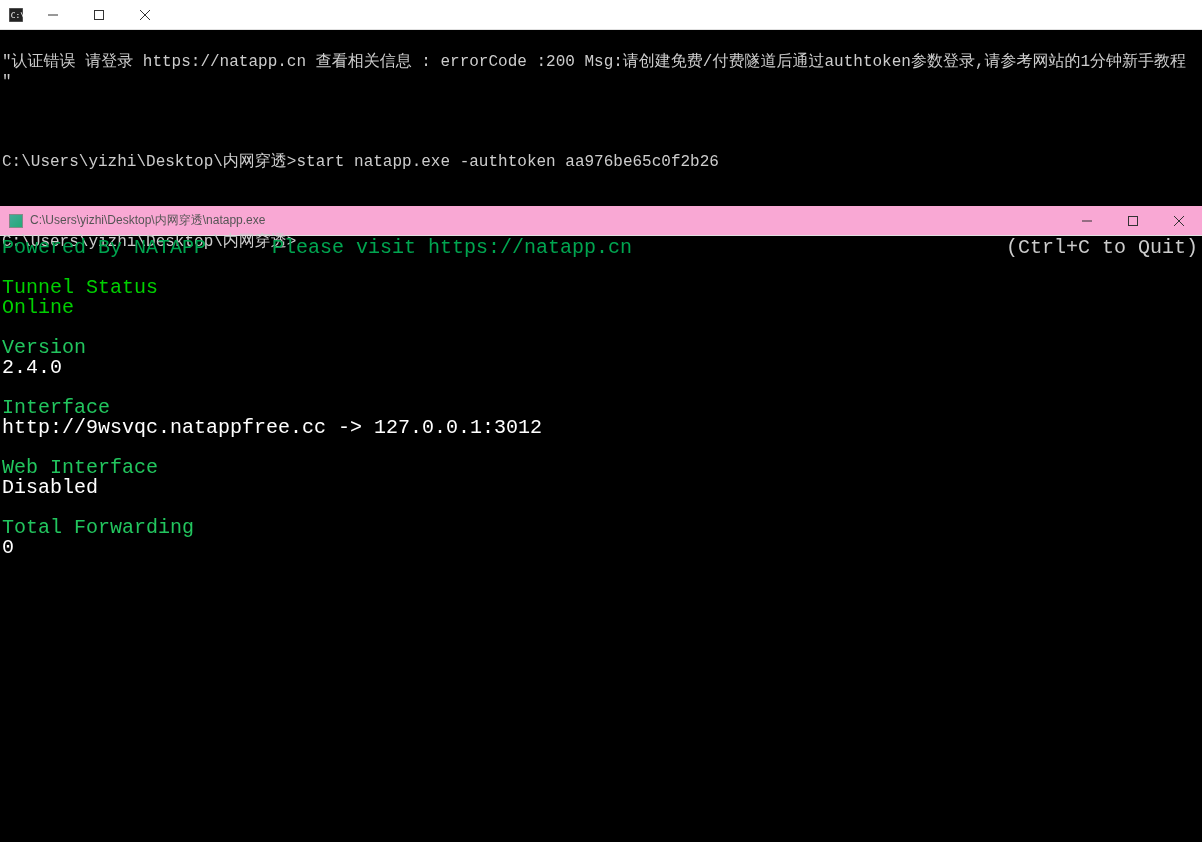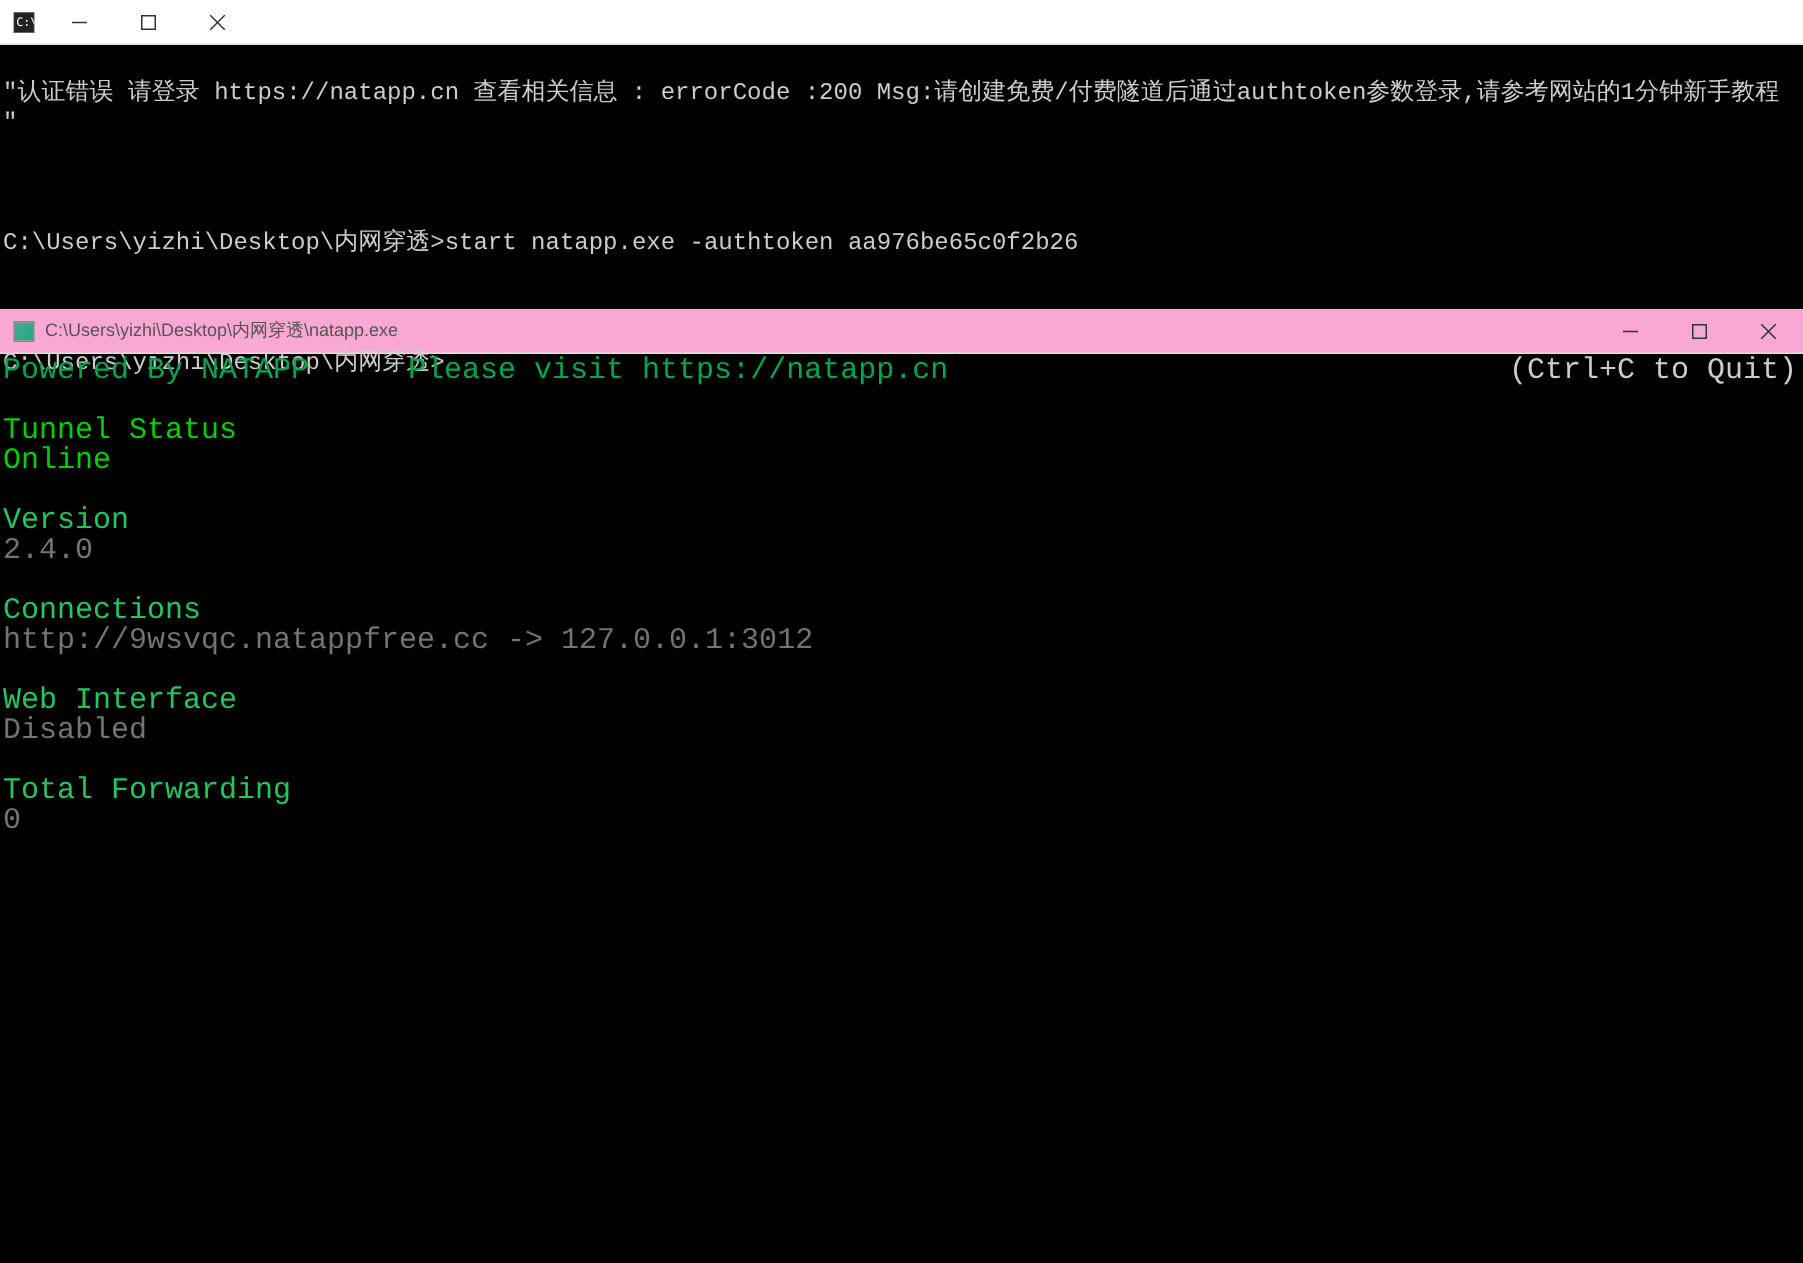--- a/index.html
+++ b/index.html
@@ -79,21 +79,21 @@
     }
     .natapp-header-row .left-h { color: #00a550; }
     .natapp-header-row .visit { color: #00a550; margin-left: 66px; }
     .natapp-header-row .quit { color: #cccccc; margin-left: auto; margin-right: 2px; }
     .natapp-row {
       display: flex;
       margin-top: 20px;
       flex-direction: column;
     }
     .natapp-row .label { width: 240px; color: #22c55e; }
-    .natapp-row .value { color: #737373; }
+    .natapp-row .value { color: #ffffff; }
     .natapp-row.status .label { color: #00d000; }
     .natapp-row.status .value { color: #00d000; }
     .app-icon {
       width: 14px; height: 14px;
       background: linear-gradient(135deg, #4a9 0%, #2a7 100%);
       border: 1px solid #888;
       display: inline-block;
     }
     .wrap-line { white-space: pre-wrap; word-break: break-all; }
   </style>
@@ -172,21 +172,21 @@
       <span class="label">Tunnel Status</span>
       <span class="value">Online</span>
     </div>
 
     <div class="natapp-row">
       <span class="label">Version</span>
       <span class="value">2.4.0</span>
     </div>
 
     <div class="natapp-row">
-      <span class="label">Connections</span>
+      <span class="label">Interface</span>
       <span class="value">http://9wsvqc.natappfree.cc -&gt; 127.0.0.1:3012</span>
     </div>
 
     <div class="natapp-row">
       <span class="label">Web Interface</span>
       <span class="value">Disabled</span>
     </div>
 
     <div class="natapp-row">
       <span class="label">Total Forwarding</span>

